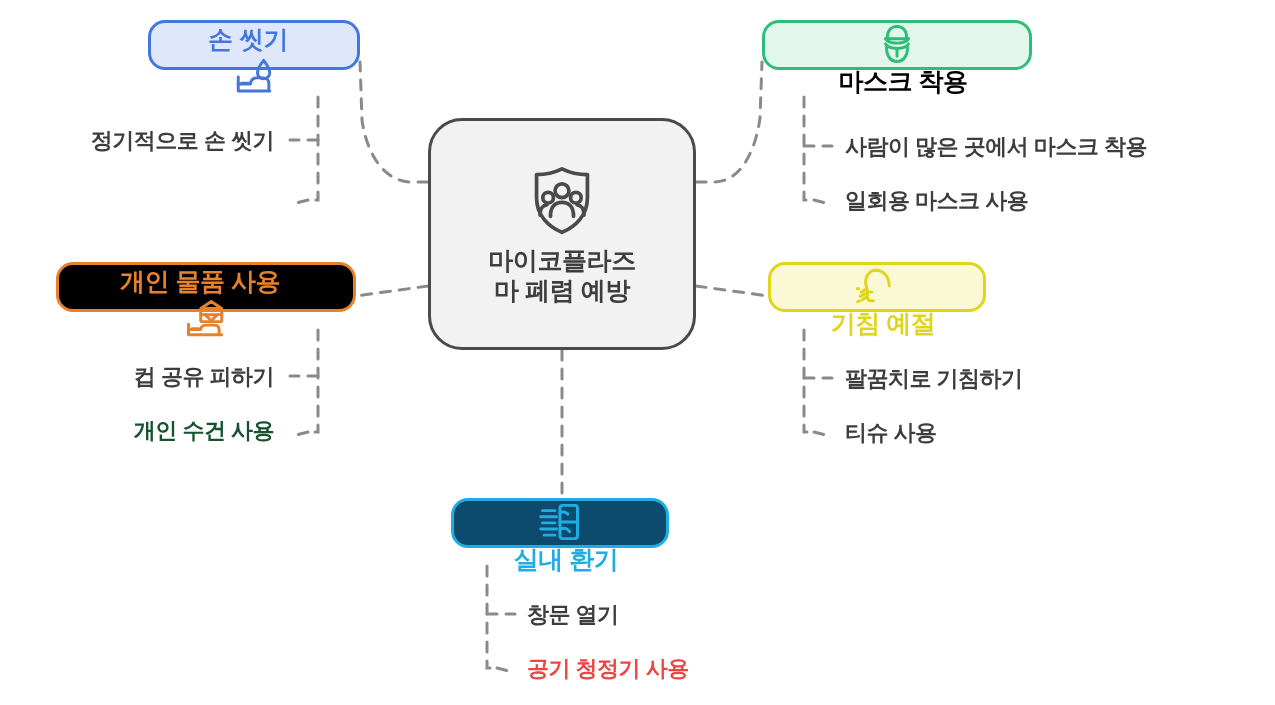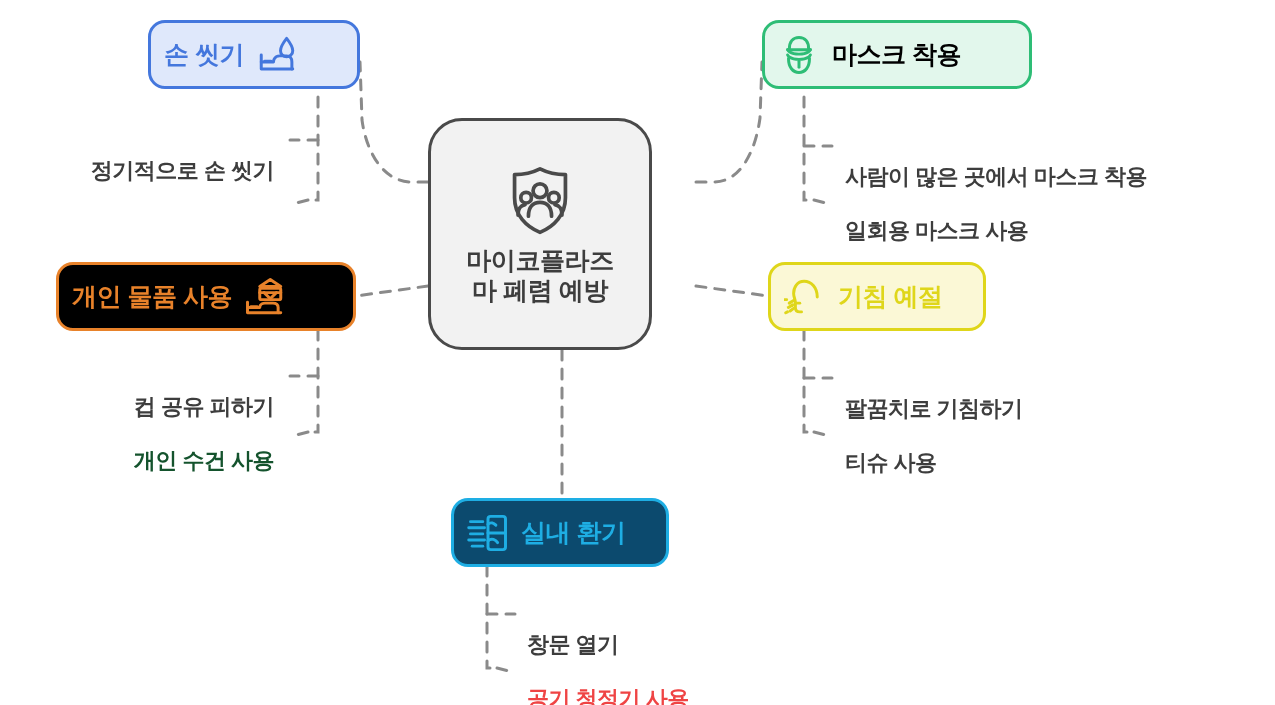--- a/index.html
+++ b/index.html
@@ -23,21 +23,21 @@
     width: 1275px;
     height: 705px;
     pointer-events: none;
   }
 
   
   .center-node {
     position: absolute;
     left: 428px;
     top: 118px;
-    width: 224px;
+    width: 268px;
     height: 232px;
     background: #f2f2f2;
     border: 3px solid #be185d;
     border-radius: 34px;
     display: flex;
     flex-direction: column;
     align-items: center;
     justify-content: center;
     z-index: 5;
   }
@@ -53,23 +53,24 @@
   }
 
   
   .pill {
     position: absolute;
     display: flex;
     align-items: center;
     border-radius: 17px;
     border-style: solid;
     border-width: 3px;
-    padding: 16px 13px;
-    height: 69px;
+    padding: 0 13px;
+    height: 50px;
     z-index: 5;
+    flex-direction: column;
   }
   .pill .pill-icon {
     width: 42px; height: 42px;
     flex: 0 0 42px;
     display: block;
   }
   .pill .pill-label {
     font-size: 25px;
     font-weight: bold;
     letter-spacing: -0.5px;
@@ -80,21 +81,20 @@
 
   
   .sub {
     position: absolute;
     color: #3d3d3d;
     font-size: 22px;
     font-weight: bold;
     letter-spacing: -0.5px;
     white-space: nowrap;
     z-index: 4;
-    margin-top: 30px;
   }
   .sub.right-align { text-align: right; }
 </style>
 </head>
 <body>
 
 <div id="stage">
 
   <svg id="wires" viewBox="0 0 1275 705" xmlns="http://www.w3.org/2000/svg">
     <g fill="none" stroke="#8a8a8a" stroke-width="3" stroke-linecap="round" stroke-dasharray="10 9">

